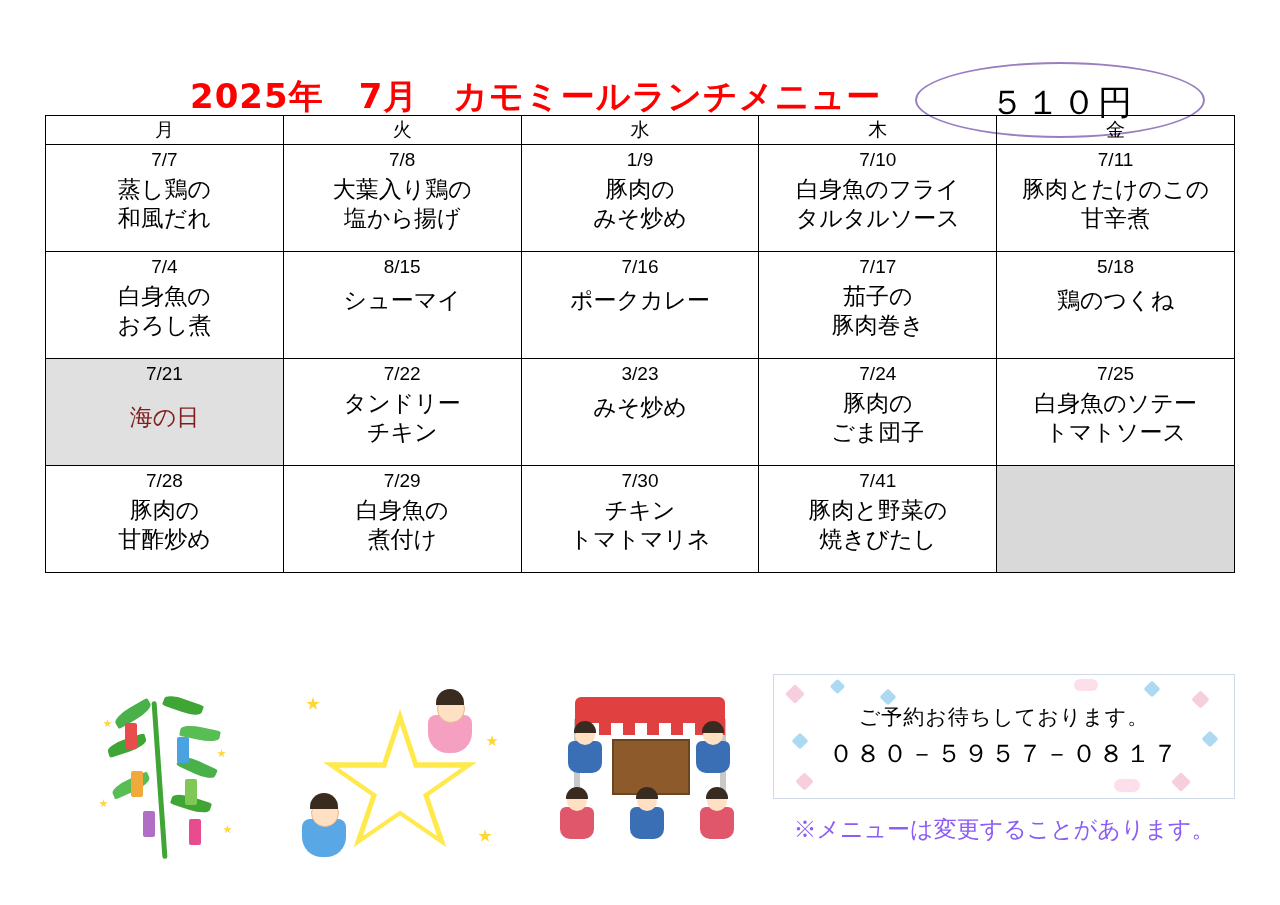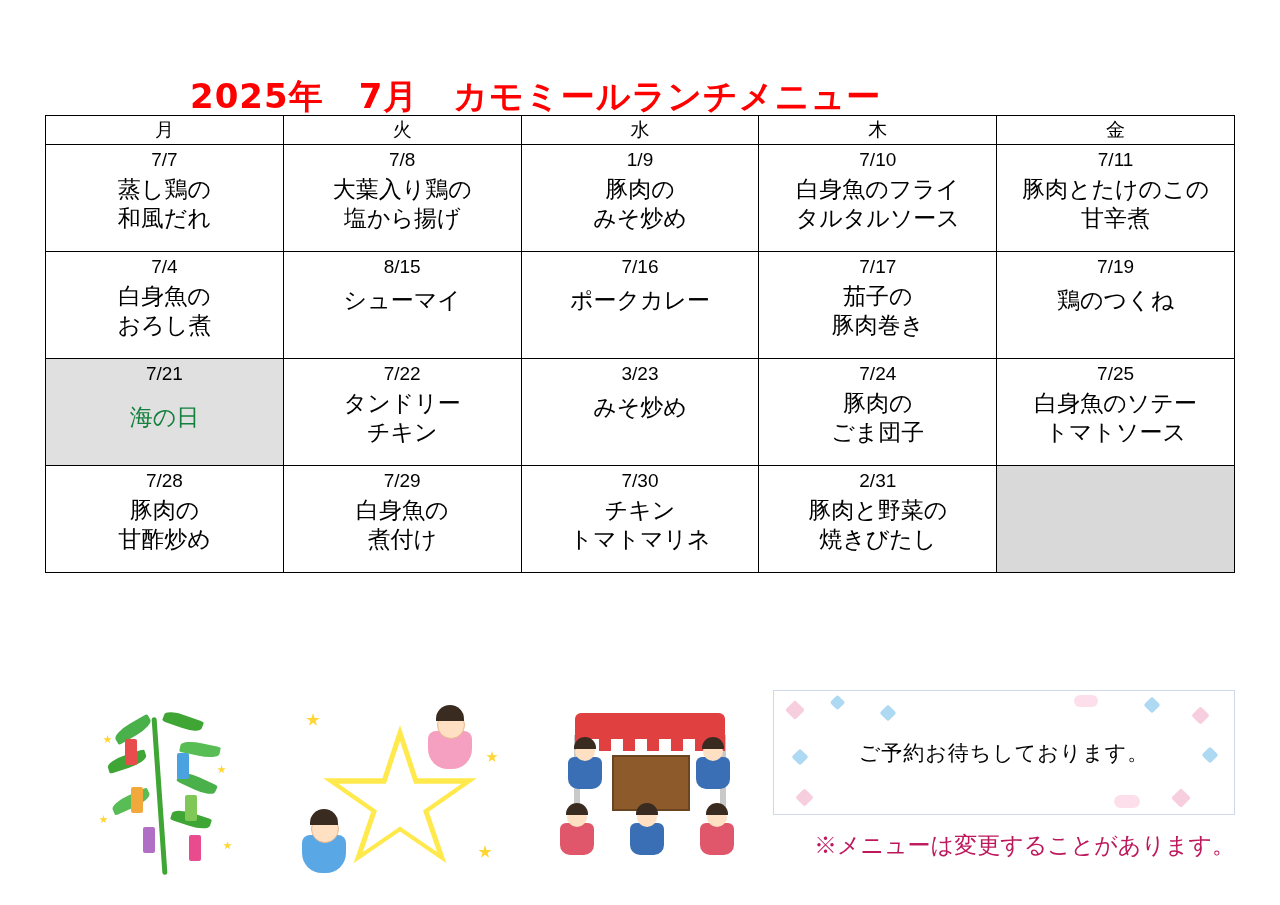--- a/index.html
+++ b/index.html
@@ -112,29 +112,29 @@
     margin-top: 8px;
     padding: 0 4px;
   }
   .menu.two-line {
     margin-top: 4px;
   }
   td.holiday {
     background: #e0e0e0;
   }
   td.holiday .menu {
-    color: #15803d;
+    color: #7f1d1d;
     margin-top: 18px;
   }
 
   
   .footer {
     position: absolute;
     left: 45px;
-    top: 690px;
+    top: 674px;
     width: 1190px;
     height: 200px;
   }
 
   .illus {
     position: absolute;
   }
   .illus-tanabata { left: 40px;  top: 5px;  width: 190px; height: 185px; }
   .illus-star     { left: 255px; top: 5px;  width: 215px; height: 185px; }
   .illus-festival { left: 505px; top: 5px;  width: 200px; height: 185px; }
@@ -291,32 +291,35 @@
   }
   .deco.diamond {
     transform: rotate(45deg);
   }
   .note-bottom {
     position: absolute;
     left: 728px;
     top: 140px;
     width: 462px;
     font-size: 23px;
-    color: #be185d;
-    text-align: right;
+    color: #8b5cf6;
+    text-align: center;
     white-space: nowrap;
   }
 </style>
 </head>
 <body>
 
 <div class="page">
 
   <div class="header">
     <div class="title">2025年　7月　カモミールランチメニュー</div>
+    <div class="price-oval">
+      <div class="price-text">５１０円</div>
+    </div>
   </div>
 
   <div class="cal-wrap">
     <table class="calendar">
       <thead>
         <tr>
           <th>月</th>
           <th>火</th>
           <th>水</th>
           <th>木</th>
@@ -357,21 +360,21 @@
             </td>
             <td class="daycell">
               <span class="date">7/16</span>
               <span class="menu">ポークカレー</span>
             </td>
             <td class="daycell">
               <span class="date">7/17</span>
               <span class="menu two-line">茄子の<br>豚肉巻き</span>
             </td>
             <td class="daycell">
-              <span class="date">7/19</span>
+              <span class="date">5/18</span>
               <span class="menu">鶏のつくね</span>
             </td>
           </tr>
           <tr>
             <td class="daycell holiday">
               <span class="date">7/21</span>
               <span class="menu">海の日</span>
             </td>
             <td class="daycell">
               <span class="date">7/22</span>
@@ -397,21 +400,21 @@
             </td>
             <td class="daycell">
               <span class="date">7/29</span>
               <span class="menu two-line">白身魚の<br>煮付け</span>
             </td>
             <td class="daycell">
               <span class="date">7/30</span>
               <span class="menu two-line">チキン<br>トマトマリネ</span>
             </td>
             <td class="daycell">
-              <span class="date">2/31</span>
+              <span class="date">7/41</span>
               <span class="menu two-line">豚肉と野菜の<br>焼きびたし</span>
             </td>
             <td class="daycell blank"></td>
           </tr>
         </tbody>
     </table>
   </div>
 
   <div class="footer">
 
@@ -498,19 +501,20 @@
       <div class="deco diamond" style="left:372px; top:8px; width:12px; height:12px; background:#9fd2f0;"></div>
       <div class="deco diamond" style="left:420px; top:18px; width:13px; height:13px; background:#f6c6d8;"></div>
       <div class="deco diamond" style="left:20px; top:60px; width:12px; height:12px; background:#9fd2f0;"></div>
       <div class="deco diamond" style="left:430px; top:58px; width:12px; height:12px; background:#9fd2f0;"></div>
       <div class="deco diamond" style="left:24px; top:100px; width:13px; height:13px; background:#f6c6d8;"></div>
       <div class="deco diamond" style="left:400px; top:100px; width:14px; height:14px; background:#f6c6d8;"></div>
       <div class="deco" style="left:300px; top:4px; width:24px; height:12px; border-radius:12px; background:#fbd9e6;"></div>
       <div class="deco" style="left:340px; top:104px; width:26px; height:13px; border-radius:13px; background:#fbd9e6;"></div>
       <div class="notice-inner">
         <div class="notice-line">ご予約お待ちしております。</div>
+        <div class="notice-line phone">０８０－５９５７－０８１７</div>
       </div>
     </div>
 
     <div class="note-bottom">※メニューは変更することがあります。</div>
   </div>
 
 </div>
 
 </body></html>

